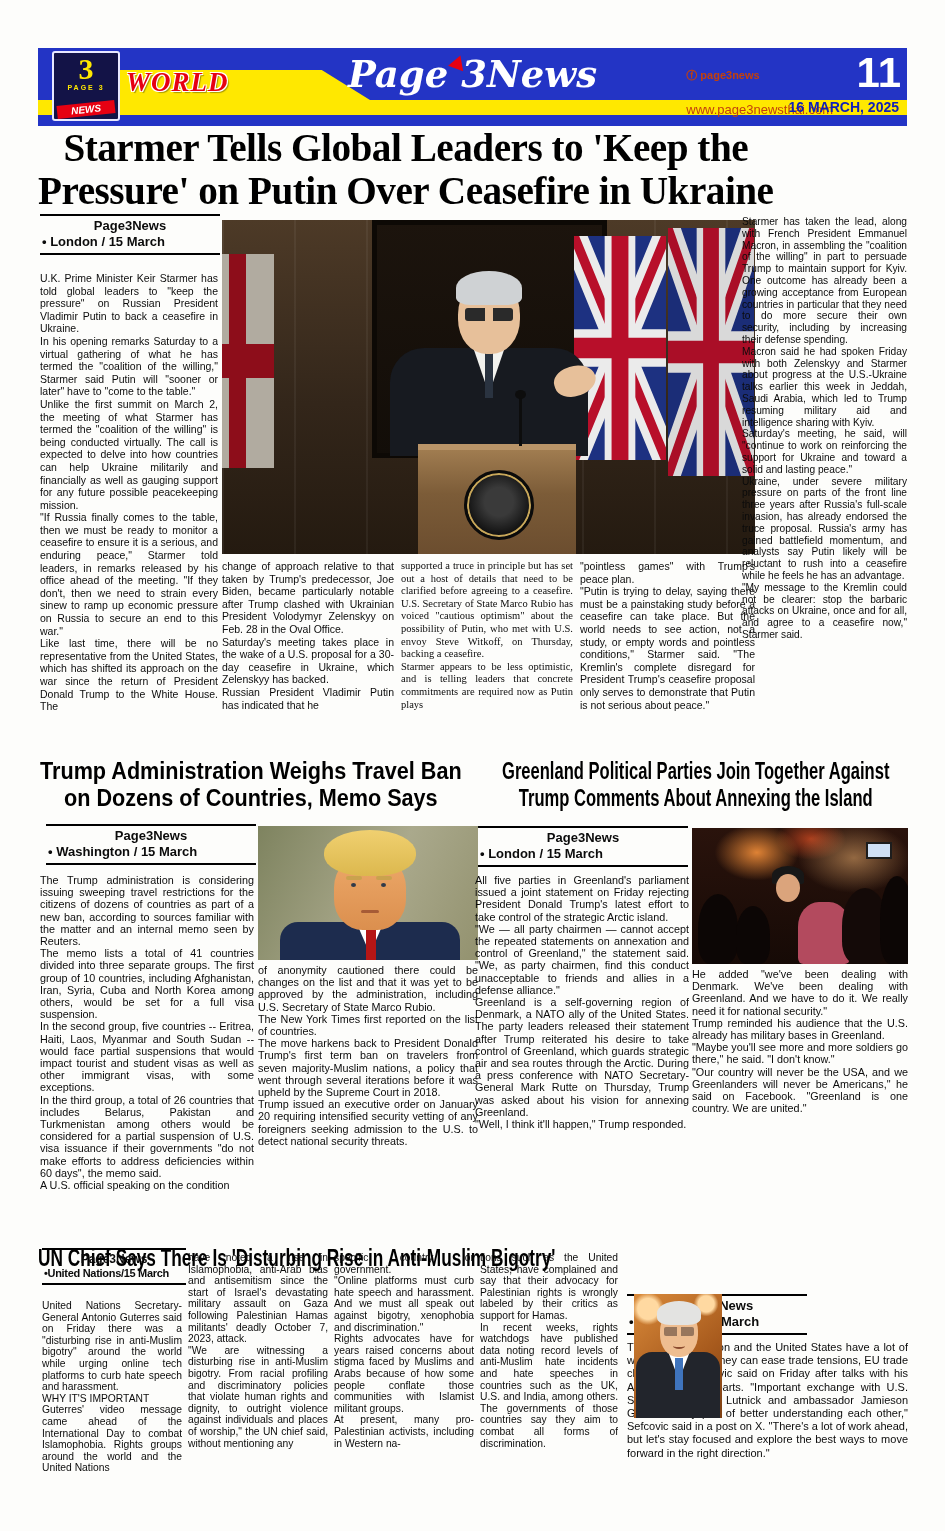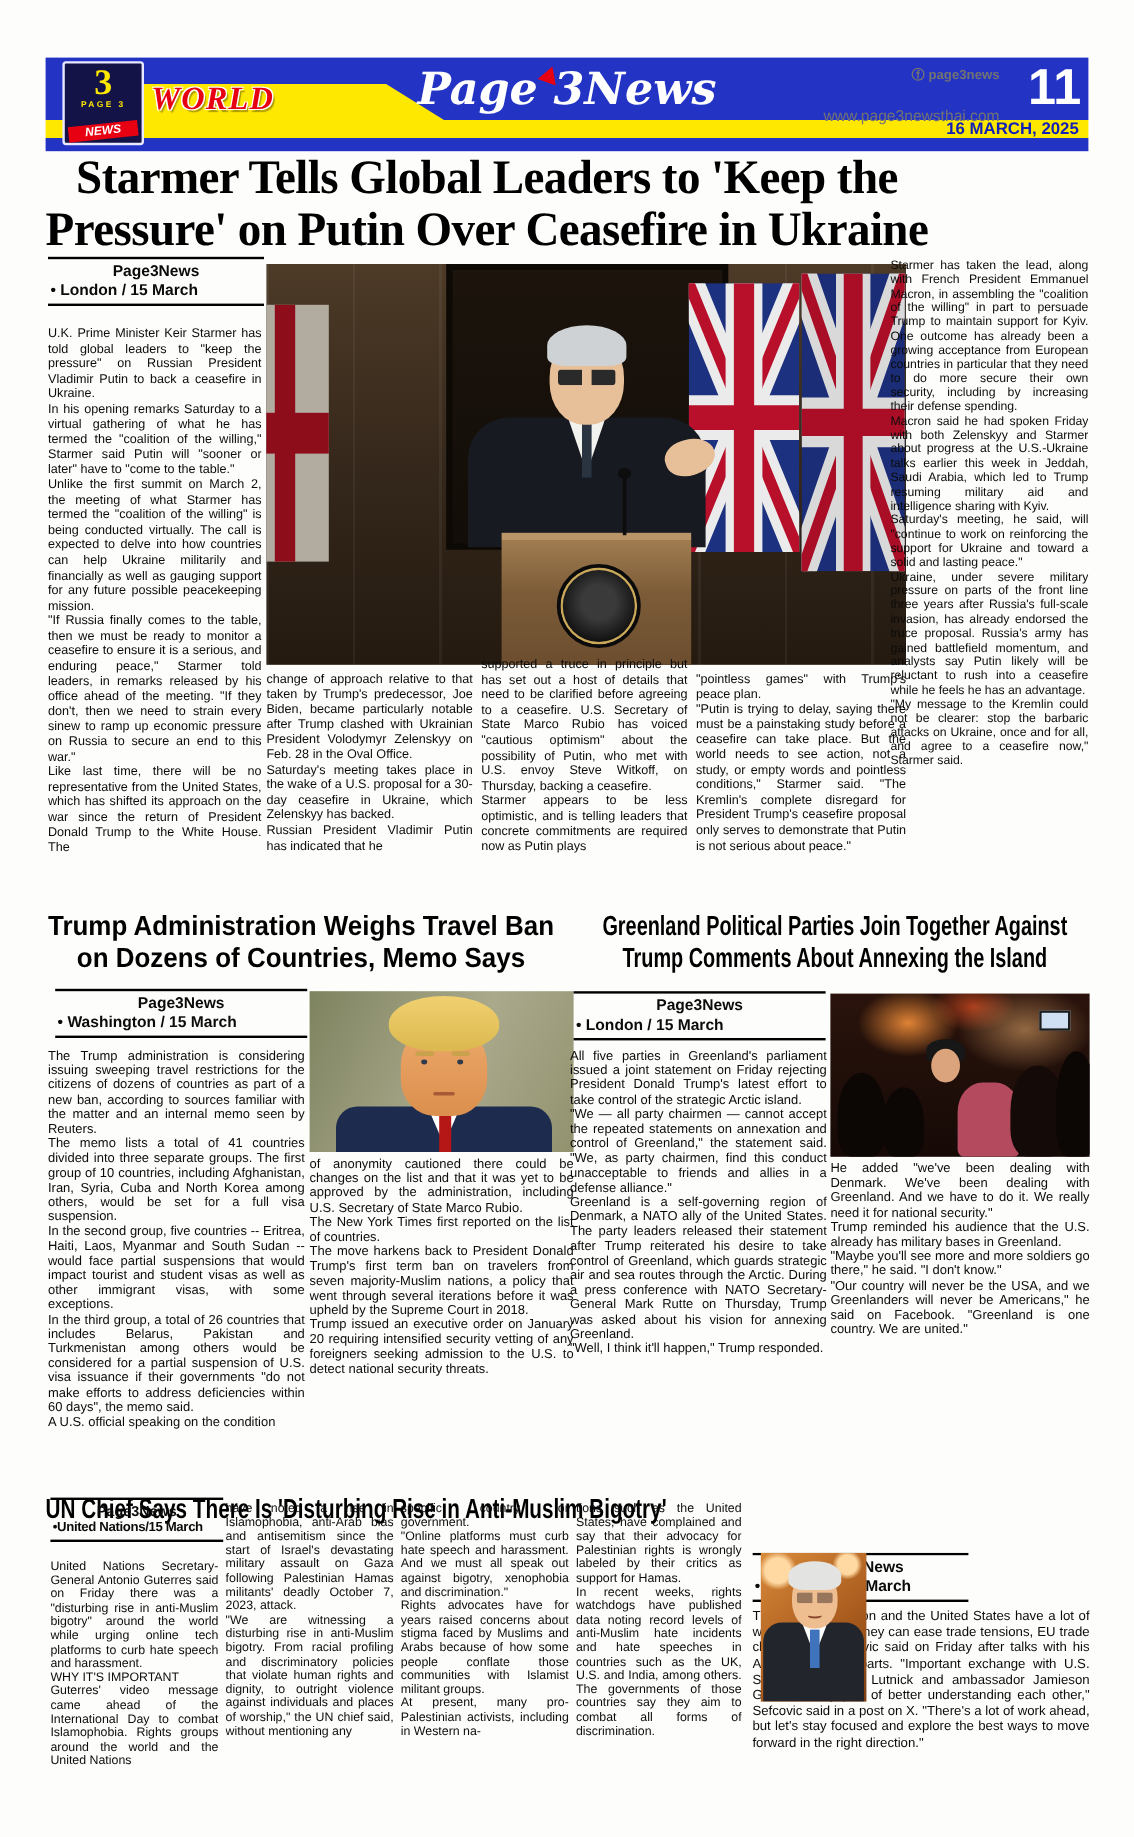--- a/index.html
+++ b/index.html
@@ -22,21 +22,21 @@
   .logo-page3{color:var(--yellow);font-size:7px;font-weight:bold;letter-spacing:2px;}
   .logo-news{position:absolute;left:3px;bottom:3px;right:3px;background:var(--red);color:#fff;
              font-style:italic;font-weight:bold;font-size:10px;line-height:13px;transform:rotate(-6deg);}
   .world{position:absolute;left:88px;top:19px;font-family:"Liberation Serif",serif;font-style:italic;
          font-weight:900;font-size:27px;color:var(--red);z-index:3;letter-spacing:1px;
          text-shadow:-1px -1px 0 #fff,1px -1px 0 #fff,-1px 1px 0 #fff,1px 1px 0 #fff,2px 2px 1px rgba(0,0,0,.35);}
   .masthead{position:absolute;left:0;right:0;top:4px;text-align:center;color:#fff;z-index:1;
             font-family:"DejaVu Serif",serif;font-weight:bold;font-style:italic;font-size:37px;line-height:44px;}
   .mh-accent{display:inline-block;width:0;height:0;border-left:8px solid transparent;border-right:8px solid transparent;
              border-bottom:14px solid var(--red);transform:translateY(-18px) rotate(20deg);margin:0 -5px 0 2px;}
-  .banner-right{position:absolute;right:74px;top:7px;text-align:right;color:#737373;z-index:2;}
+  .banner-right{position:absolute;right:74px;top:20px;text-align:left;color:#c2410c;z-index:2;}
   .social{font-size:11px;font-weight:bold;}
   .website{font-size:13px;font-weight:normal;margin-top:19px;}
   .page-number{position:absolute;right:6px;top:0;color:#fff;font-size:42px;font-weight:bold;line-height:50px;z-index:2;}
   .banner-date{position:absolute;right:8px;top:51px;color:var(--dateblue);font-size:14px;font-weight:bold;line-height:16px;z-index:2;text-align:center;}
 
   
   .hl-wrap{position:absolute;margin:0;text-align:left;overflow:visible;}
   .hl-inner{display:inline-block;white-space:pre;text-align:center;transform-origin:0 0;font-weight:bold;color:#000;}
   .lead-hl{left:38px;top:126px;width:869px;}
   .lead-hl .hl-inner{font-family:"Liberation Serif",serif;font-size:40px;line-height:43px;letter-spacing:-0.5px;transform:scaleX(0.98);}
@@ -60,21 +60,21 @@
   .un-byline{left:42px;top:1248px;width:140px;}
   .un-byline .src{font-size:12px;}
   .un-byline .dl{font-size:11px;letter-spacing:-0.3px;}
 
   
   .bodytext{position:absolute;text-align:justify;overflow:hidden;}
   .bodytext .para{margin:0;padding:0;}
   .lead-col{font-size:10.5px;line-height:12.6px;}
   .lead-col1{left:40px;top:272px;width:178px;height:482px;}
   .lead-col2{left:222px;top:560px;width:172px;height:194px;}
-  .lead-col3{left:401px;top:548px;width:172px;height:194px;}
+  .lead-col3{left:401px;top:560px;width:172px;height:194px;font-family:Liberation Serif, serif;}
   .lead-col4{left:580px;top:560px;width:175px;height:194px;}
   .lead-col5{left:742px;top:216px;width:165px;height:540px;font-size:10.2px;line-height:11.8px;}
   .sec-col{font-size:10.8px;line-height:12.2px;}
   .tb-col1{left:40px;top:874px;width:214px;height:332px;}
   .tb-col2{left:258px;top:964px;width:220px;height:240px;}
   .gl-col1{left:475px;top:874px;width:214px;height:334px;}
   .gl-col2{left:692px;top:968px;width:216px;height:238px;}
   .un-col{font-size:10.3px;line-height:11.6px;}
   .un-col1{left:42px;top:1300px;width:140px;height:226px;}
   .un-col2{left:188px;top:1252px;width:140px;height:274px;}

